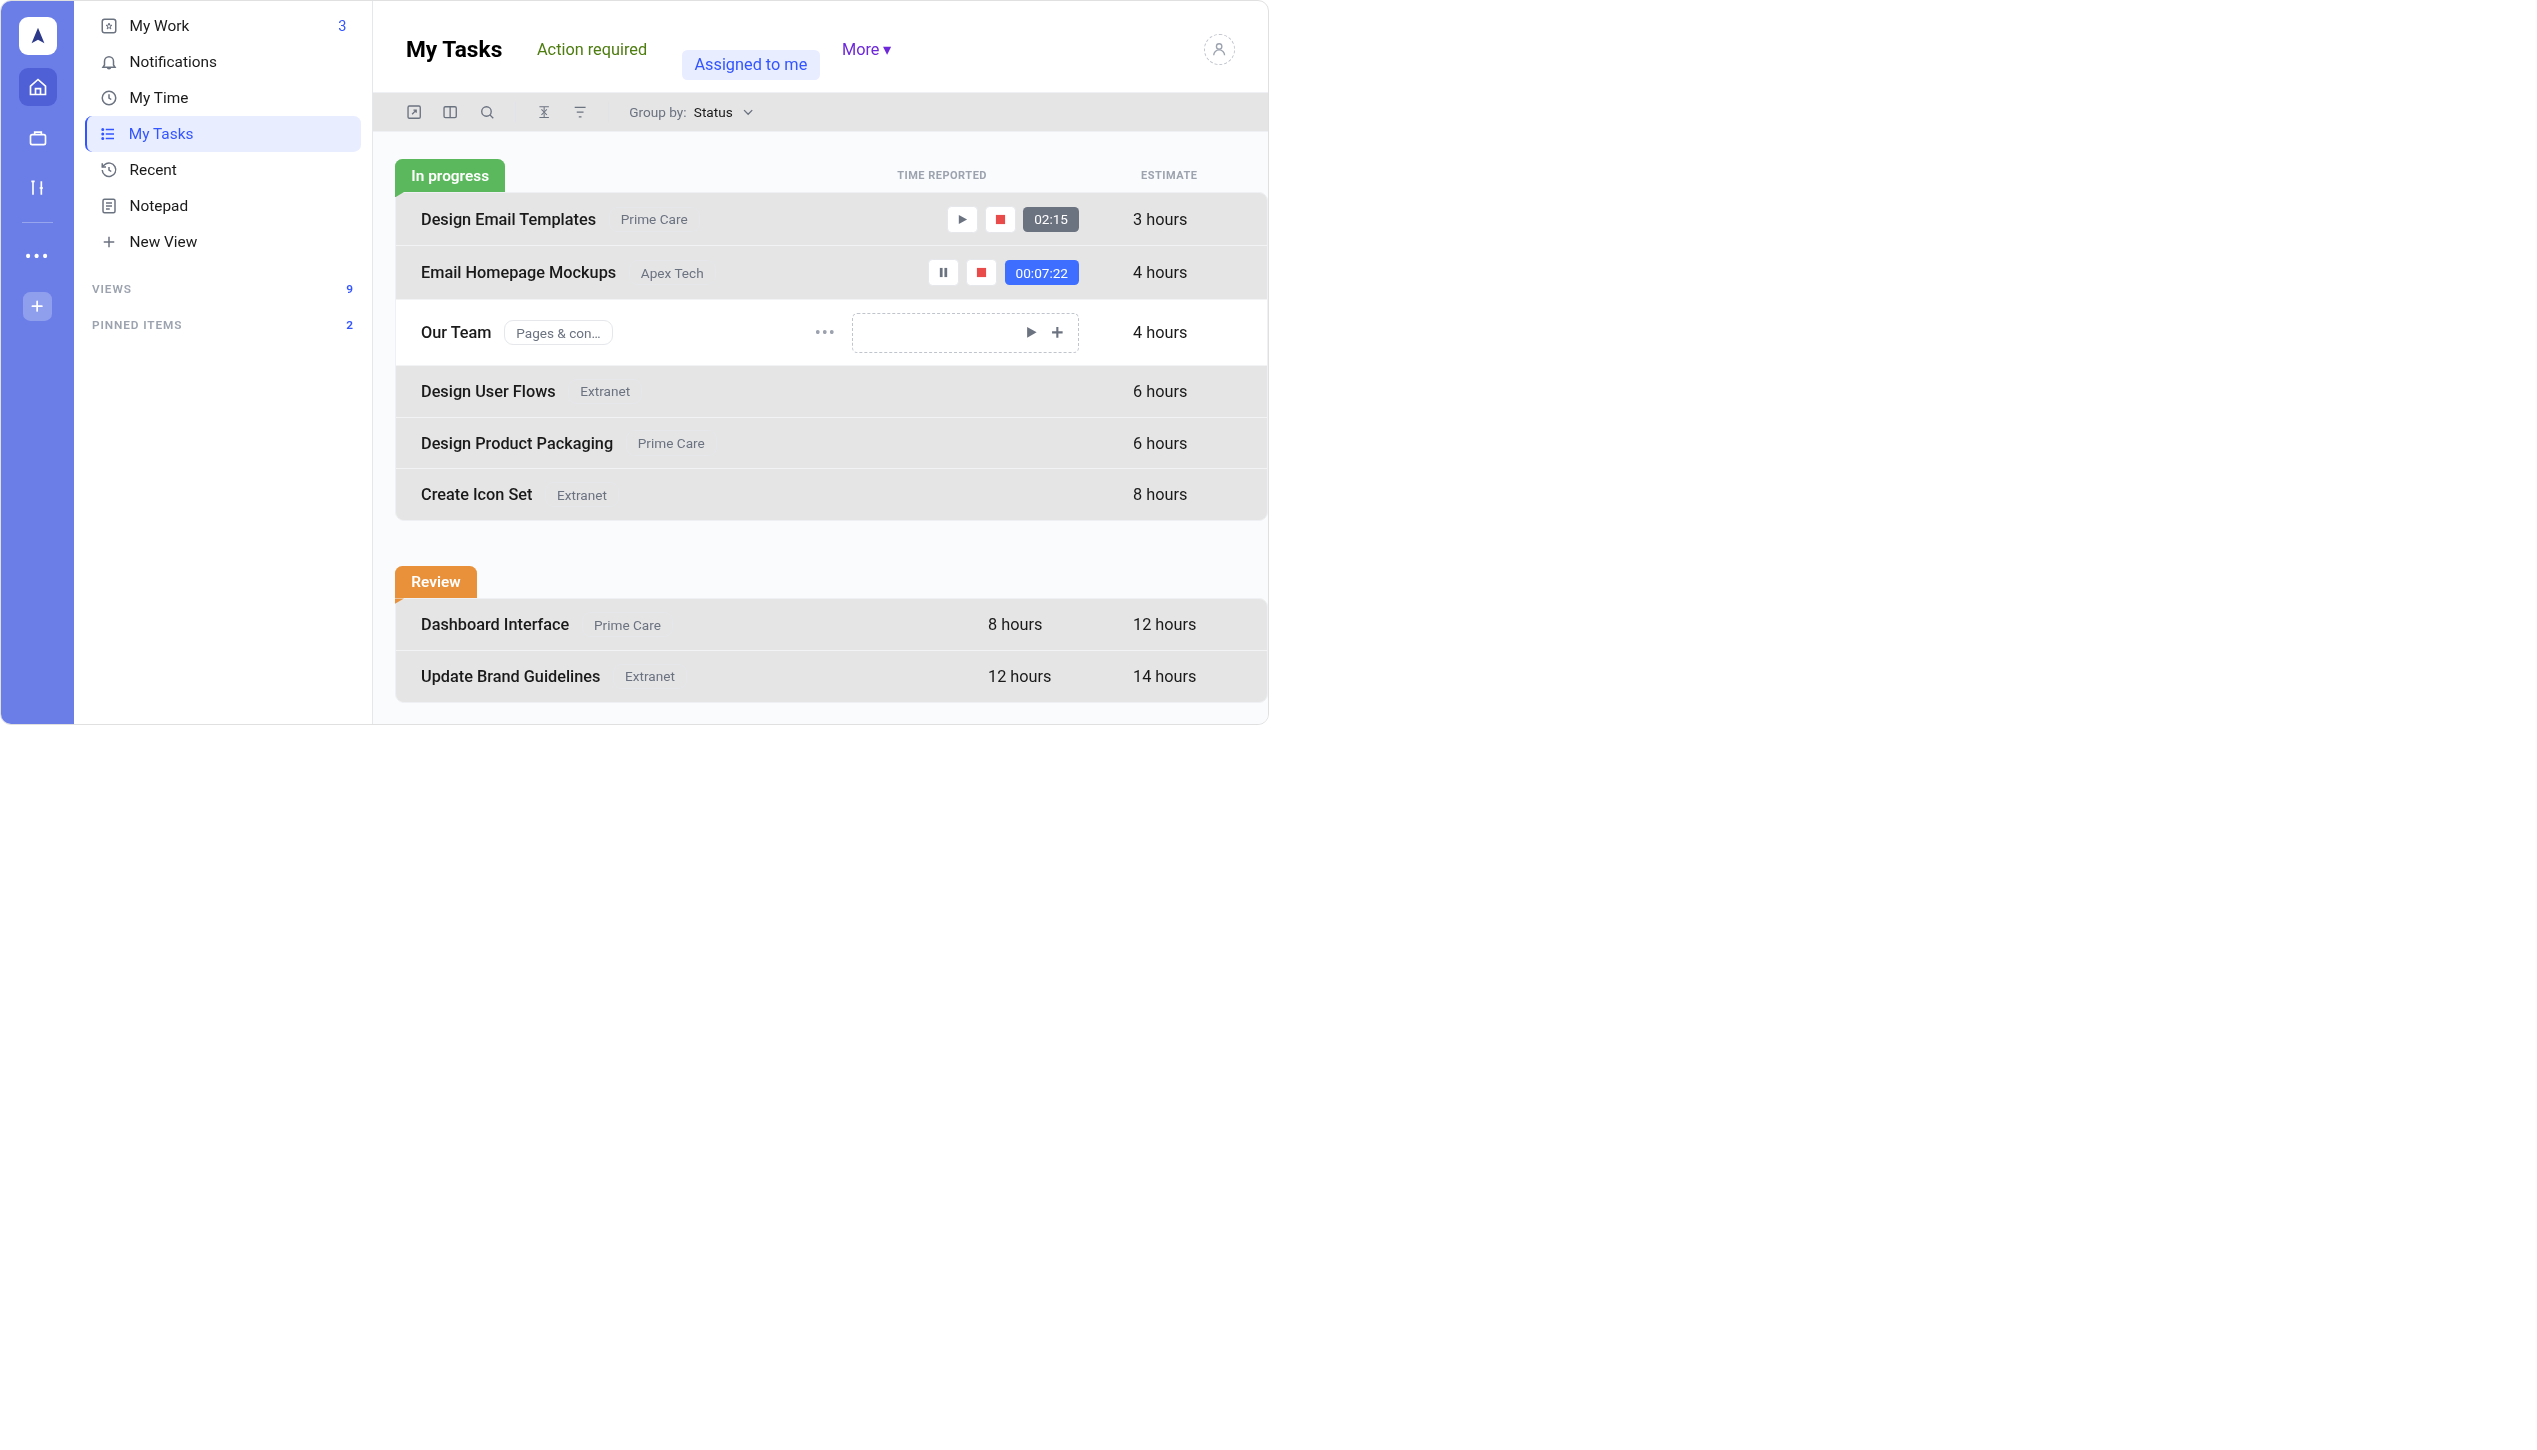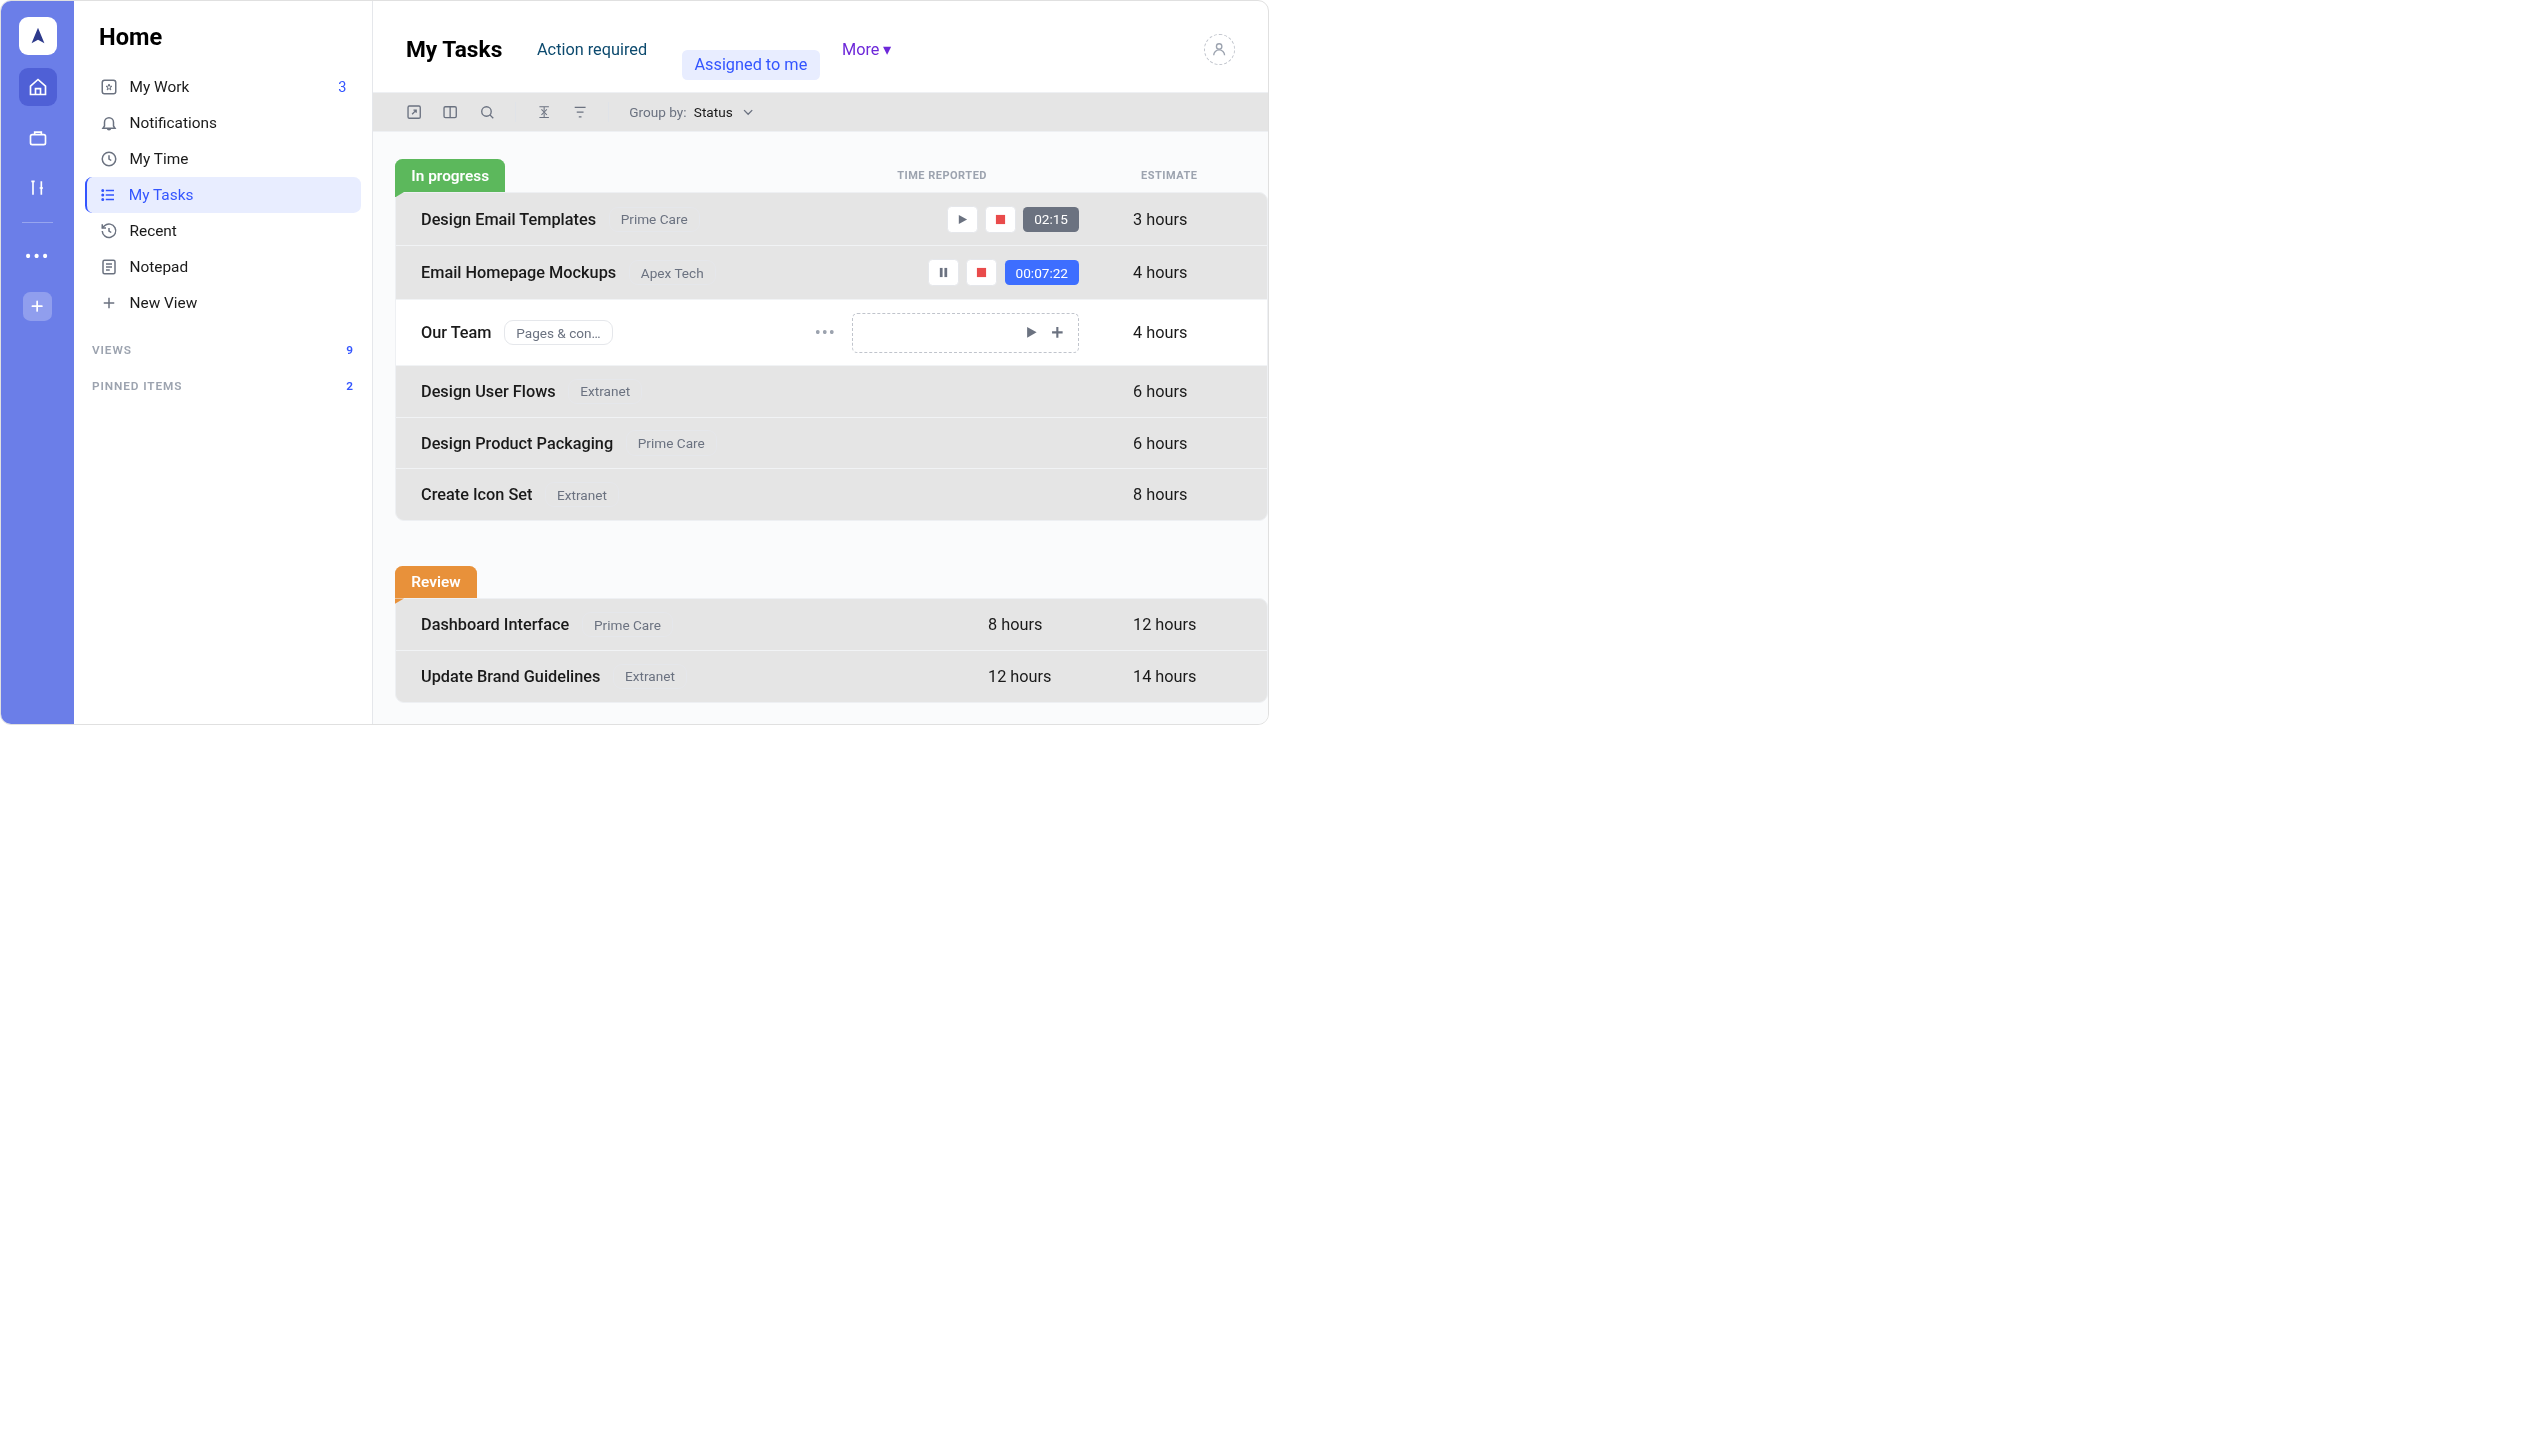--- a/index.html
+++ b/index.html
@@ -19,21 +19,21 @@
 .sb-item { display:flex; align-items:center; gap:12px; padding:9px 14.5px; border-radius:7.3px; cursor:pointer; font-size:15.4px; color:#1a1a1a; }
 .sb-item.active { background:#e8edff; color:#3355ff; border-left:2.7px solid #3355ff; padding-left:11.8px;}
 .sb-item svg { width:18px; height:18px; stroke:#6b7280; stroke-width:2; fill:none; flex-shrink:0; }
 .sb-item.active svg{stroke:#3355ff;}
 .sb-item .badge { margin-left:auto; color:#3355ff; font-size:14.5px; }
 .sb-section { display:flex; justify-content:space-between; padding:14.5px 18px 7.3px; font-size:11.8px; letter-spacing:0.9px; color:#9ca3af; font-weight:600; }
 .sb-section .ct{color:#3355ff;}
 .main { flex:1; display:flex; flex-direction:column; overflow:hidden; }
 .mh { display:flex; align-items:center; gap:22px; padding:18px 33px 12.7px; }
 .mh-title { font-size:22.7px; font-weight:700; }
-.mh-tab { font-size:16.3px; color:#0c4a6e; cursor:pointer; padding:5.4px 12.7px; border-radius:5.4px; }
+.mh-tab { font-size:16.3px; color:#4d7c0f; cursor:pointer; padding:5.4px 12.7px; border-radius:5.4px; }
 .mh-tab.active { background:#e8edff; color:#3355ff;margin-top:31px; }
 .mh-more { display:flex; align-items:center; gap:3.6px; color:#6d28d9; font-size:16.3px; cursor:pointer;}
 .mh-avatar { width:31px; height:31px; border:1.4px dashed #c0c4cc; border-radius:50%; display:flex; align-items:center; justify-content:center; margin-left:auto;}
 .mh-avatar svg{width:16.3px;height:16.3px;stroke:#9ca3af;stroke-width:2;fill:none;}
 .toolbar { display:flex; align-items:center; gap:20px; padding:9px 33px; border-top:0.9px solid #eef0f3; border-bottom:0.9px solid #eef0f3; background:#e5e5e5; }
 .toolbar svg { width:16.3px; height:16.3px; stroke:#6b7280; stroke-width:2; fill:none; cursor:pointer; }
 .tb-sep { width:0.9px; height:20px; background:#e0e3e8; }
 .gb { display:flex; align-items:center; gap:7.3px; color:#6b7280; font-size:13.6px; }
 .gb-val { color:#1a1a1a; }
 .content { flex:1; overflow-y:auto; background:#fafbfc; padding:27px 0 18px 0; }
@@ -103,21 +103,20 @@
       <span class="rail-more">•••</span>
     </div>
   <div class="rail-add">
     <svg viewBox="0 0 24 24" width="16.3" height="16.3">
         <path d="M12 5 V19 M5 12 H19" stroke="#fff" stroke-width="2.5" stroke-linecap="round"></path>
       </svg>
   </div>
 </div>
 
 <div class="sidebar">
-  <div class="sb-head">Home</div>
   <div class="sb-body">
     <div class="sb-item">
       <svg viewBox="0 0 24 24">
           <rect x="3" y="3" width="18" height="18" rx="3"></rect>
           <path d="M12 8 L13 11 L16 11 L13.5 13 L14.5 16 L12 14 L9.5 16 L10.5 13 L8 11 L11 11 Z" stroke-width="1.3"></path>
         </svg>
       <span>My Work</span>
       <span class="badge">3</span>
     </div>
     <div class="sb-item">

